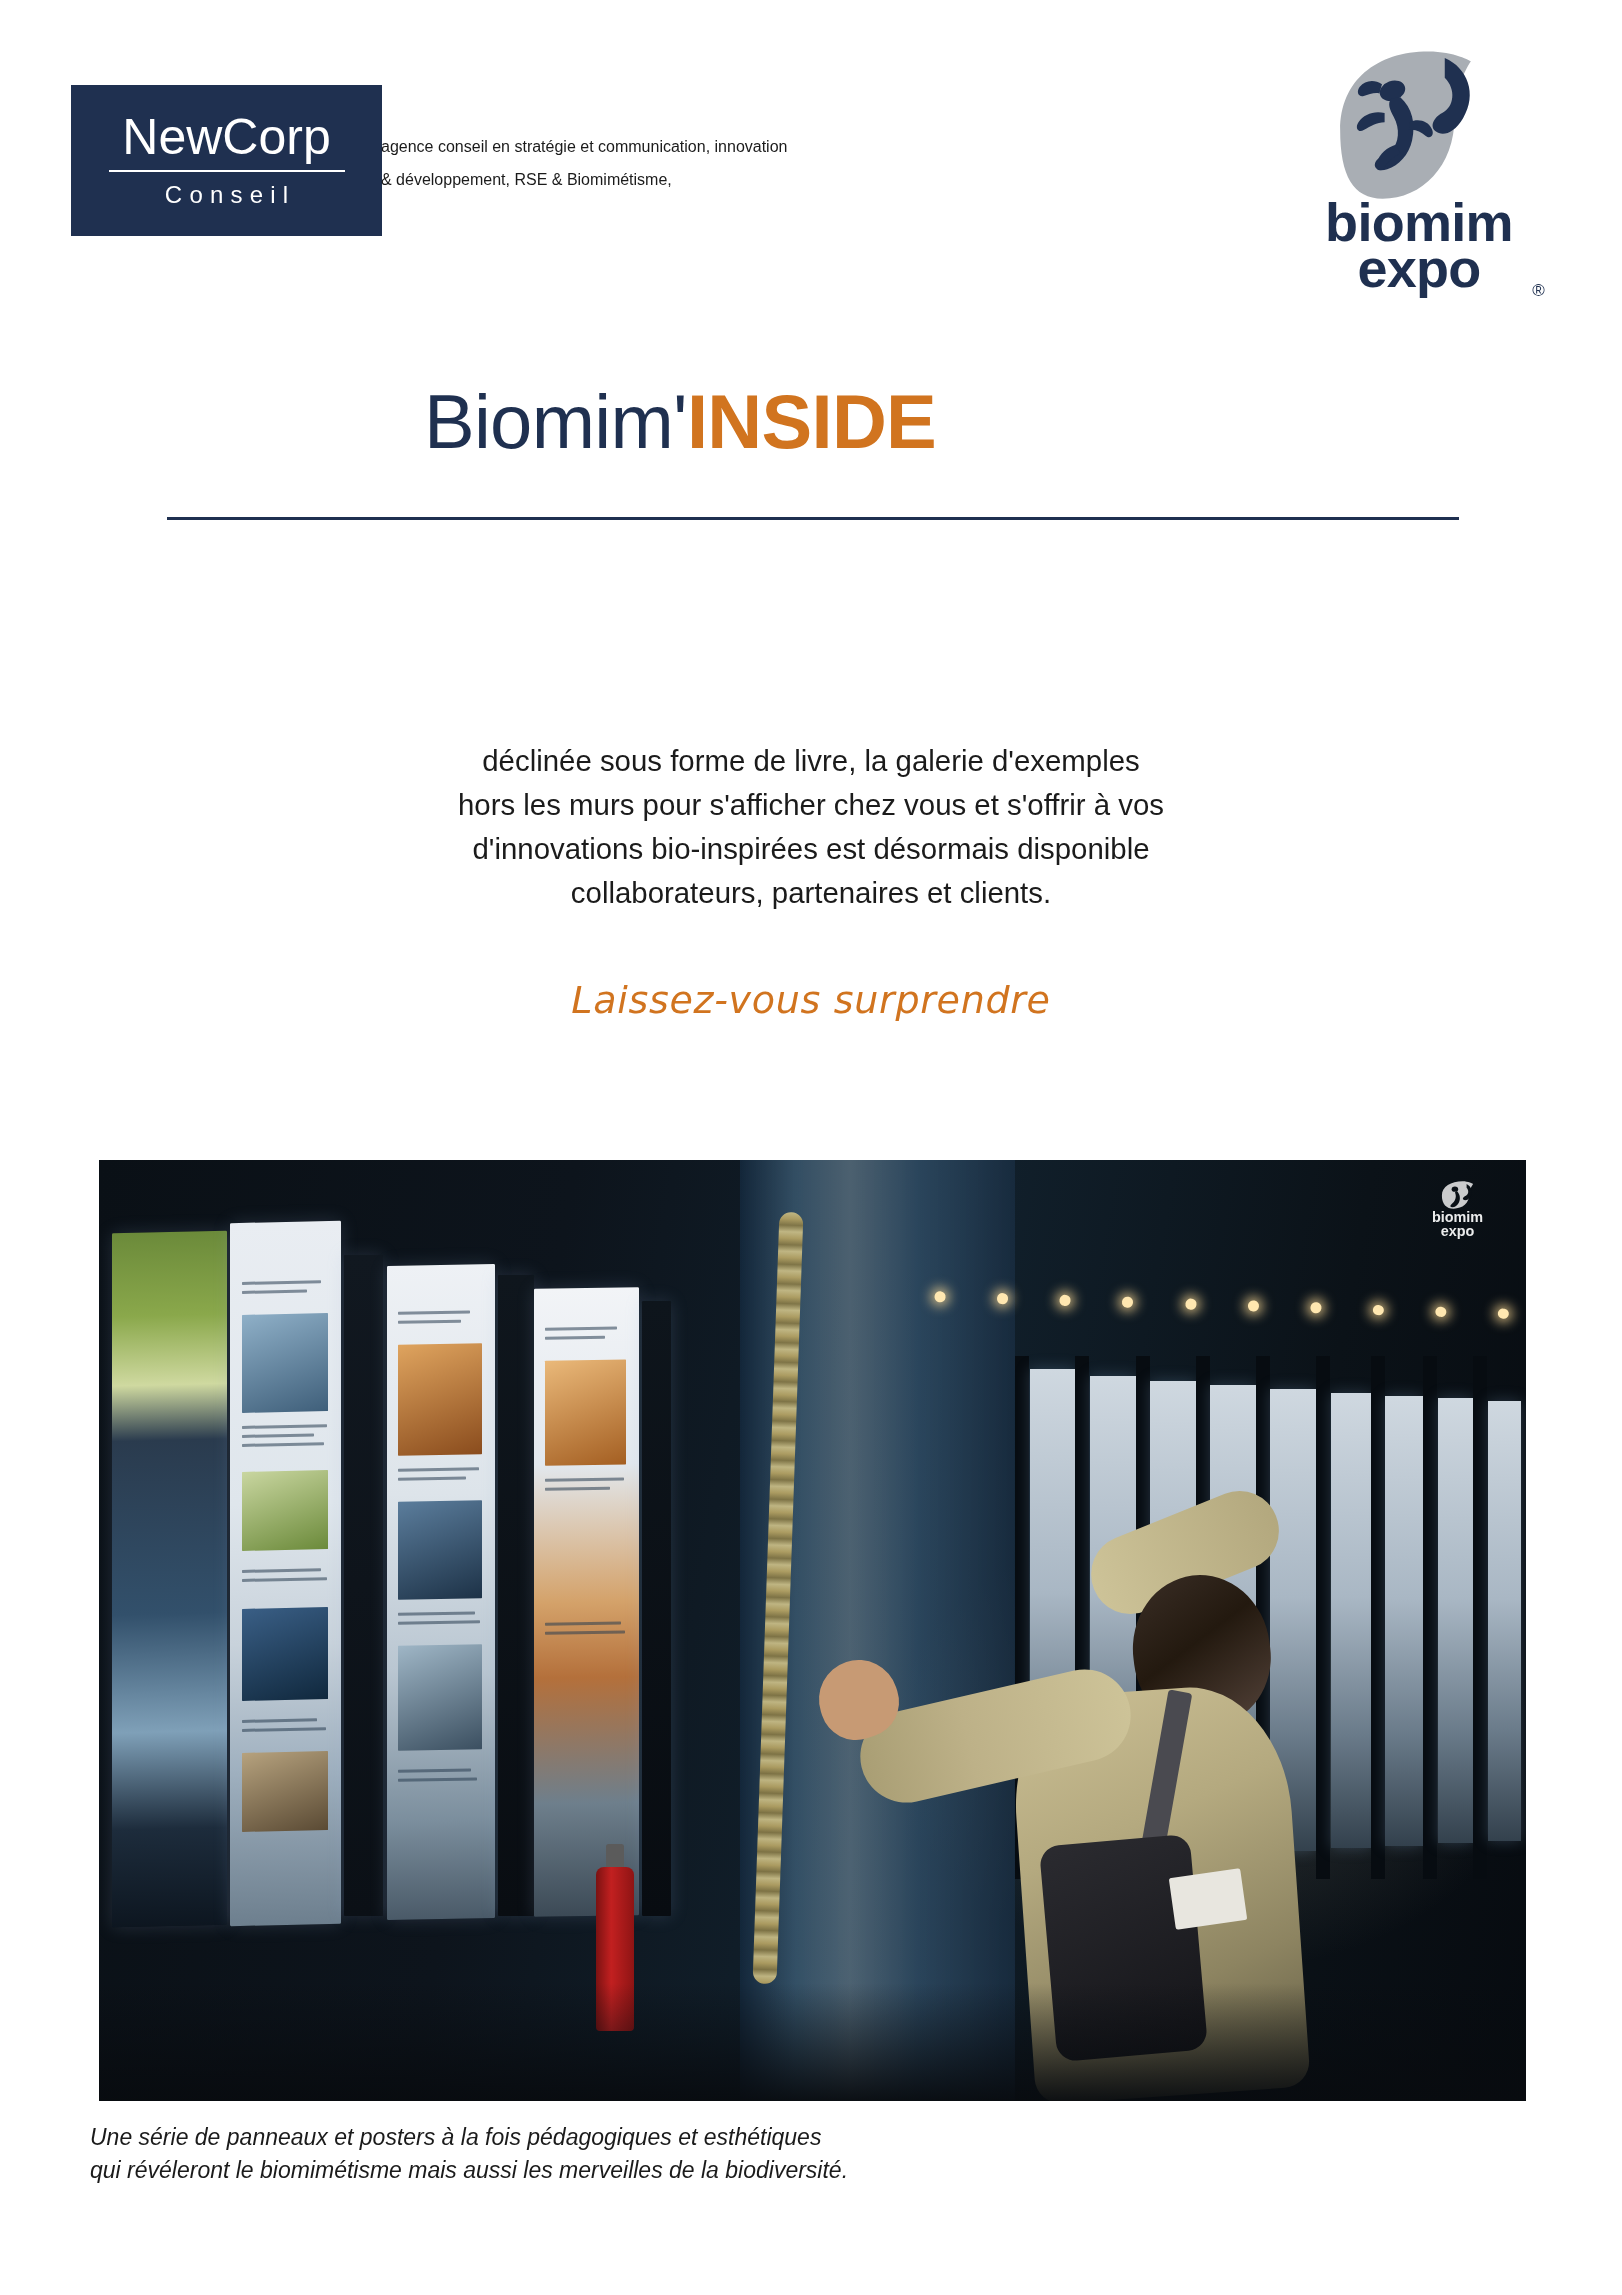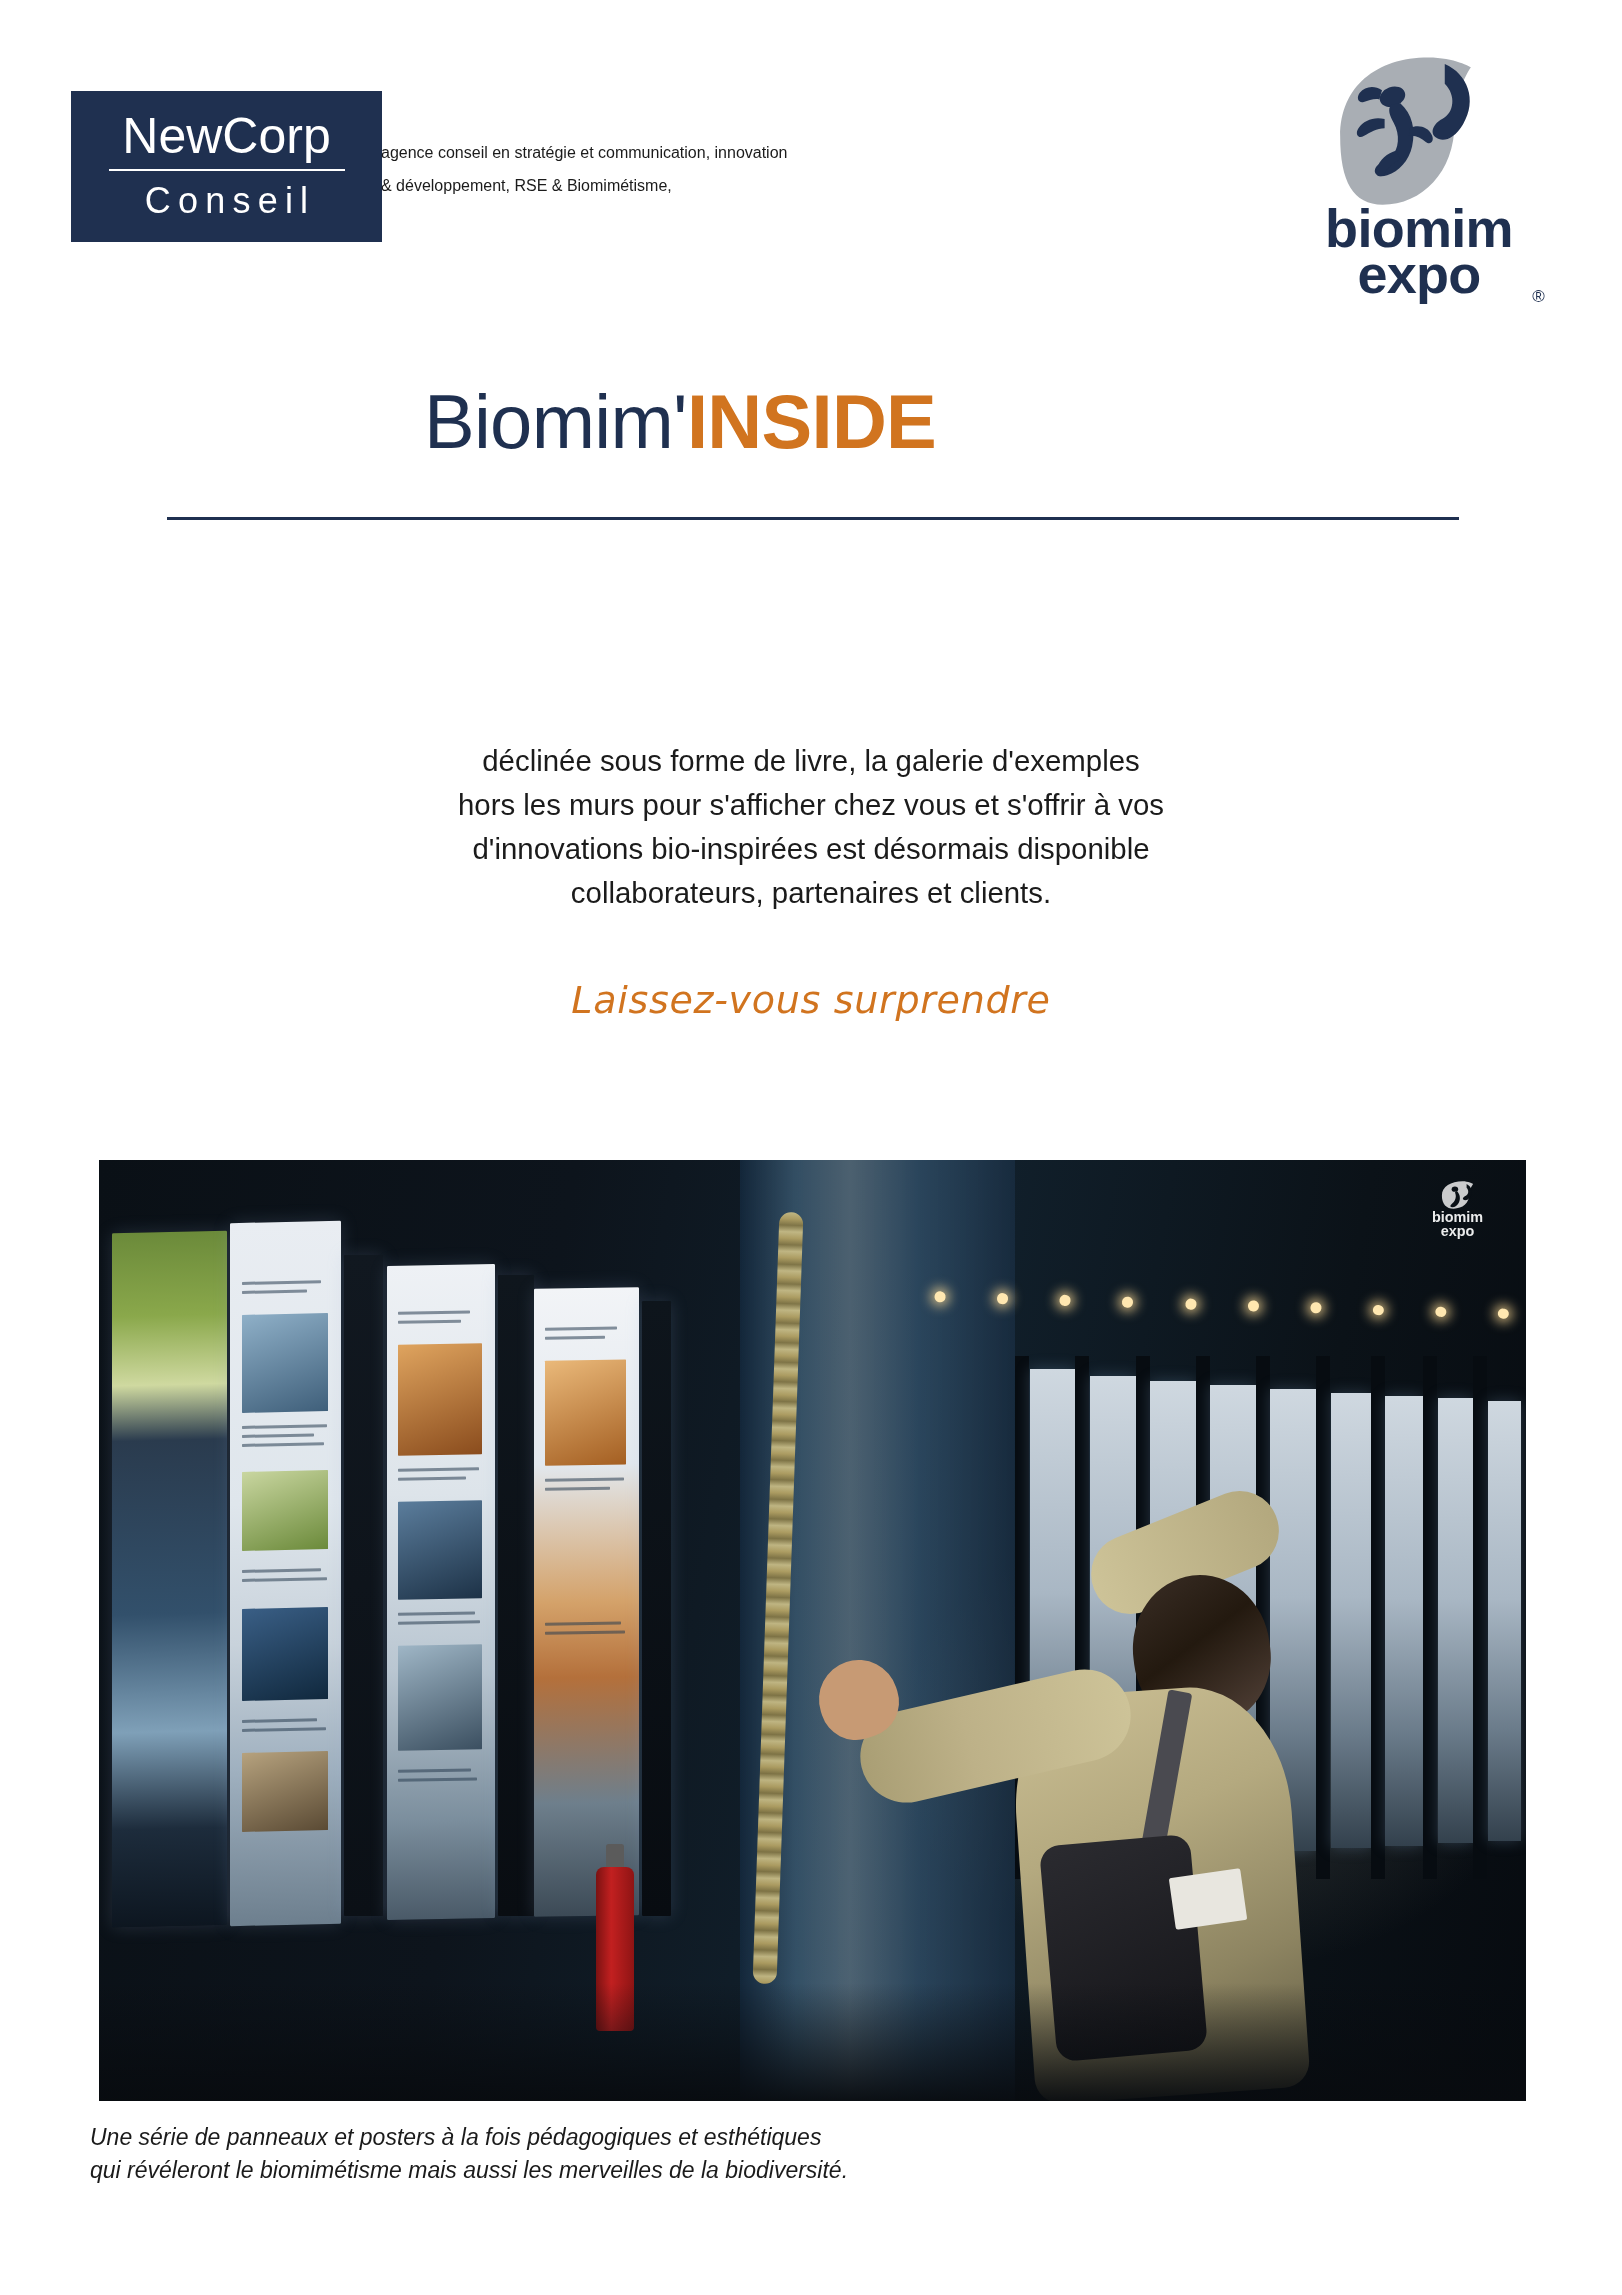--- a/index.html
+++ b/index.html
@@ -12,21 +12,21 @@
     height: 2295px;
     position: relative;
     font-family: "Liberation Sans", sans-serif;
     color: #1b1b1b;
     overflow: hidden;
   }
 
   
   .header {
     position: absolute;
-    top: 12px;
+    top: 6px;
     left: 0;
     width: 1622px;
     height: 327px;
   }
 
   .newcorp-logo {
     position: absolute;
     left: 71px;
     top: 79px;
     width: 311px;
@@ -47,21 +47,21 @@
     padding-bottom: 7.9px;
   }
   .newcorp-logo .nc-rule {
     width: 236px;
     height: 2px;
     background: #ffffff;
     margin-bottom: 9.2px;
   }
   .newcorp-logo .nc-sub {
     color: #ffffff;
-    font-size: 36px;
+    font-size: 24px;
     letter-spacing: 7.2px;
     font-weight: 400;
     padding-left: 7.2px;
   }
 
   .header-tagline {
     position: absolute;
     left: 381px;
     top: 124px;
     width: 818px;

